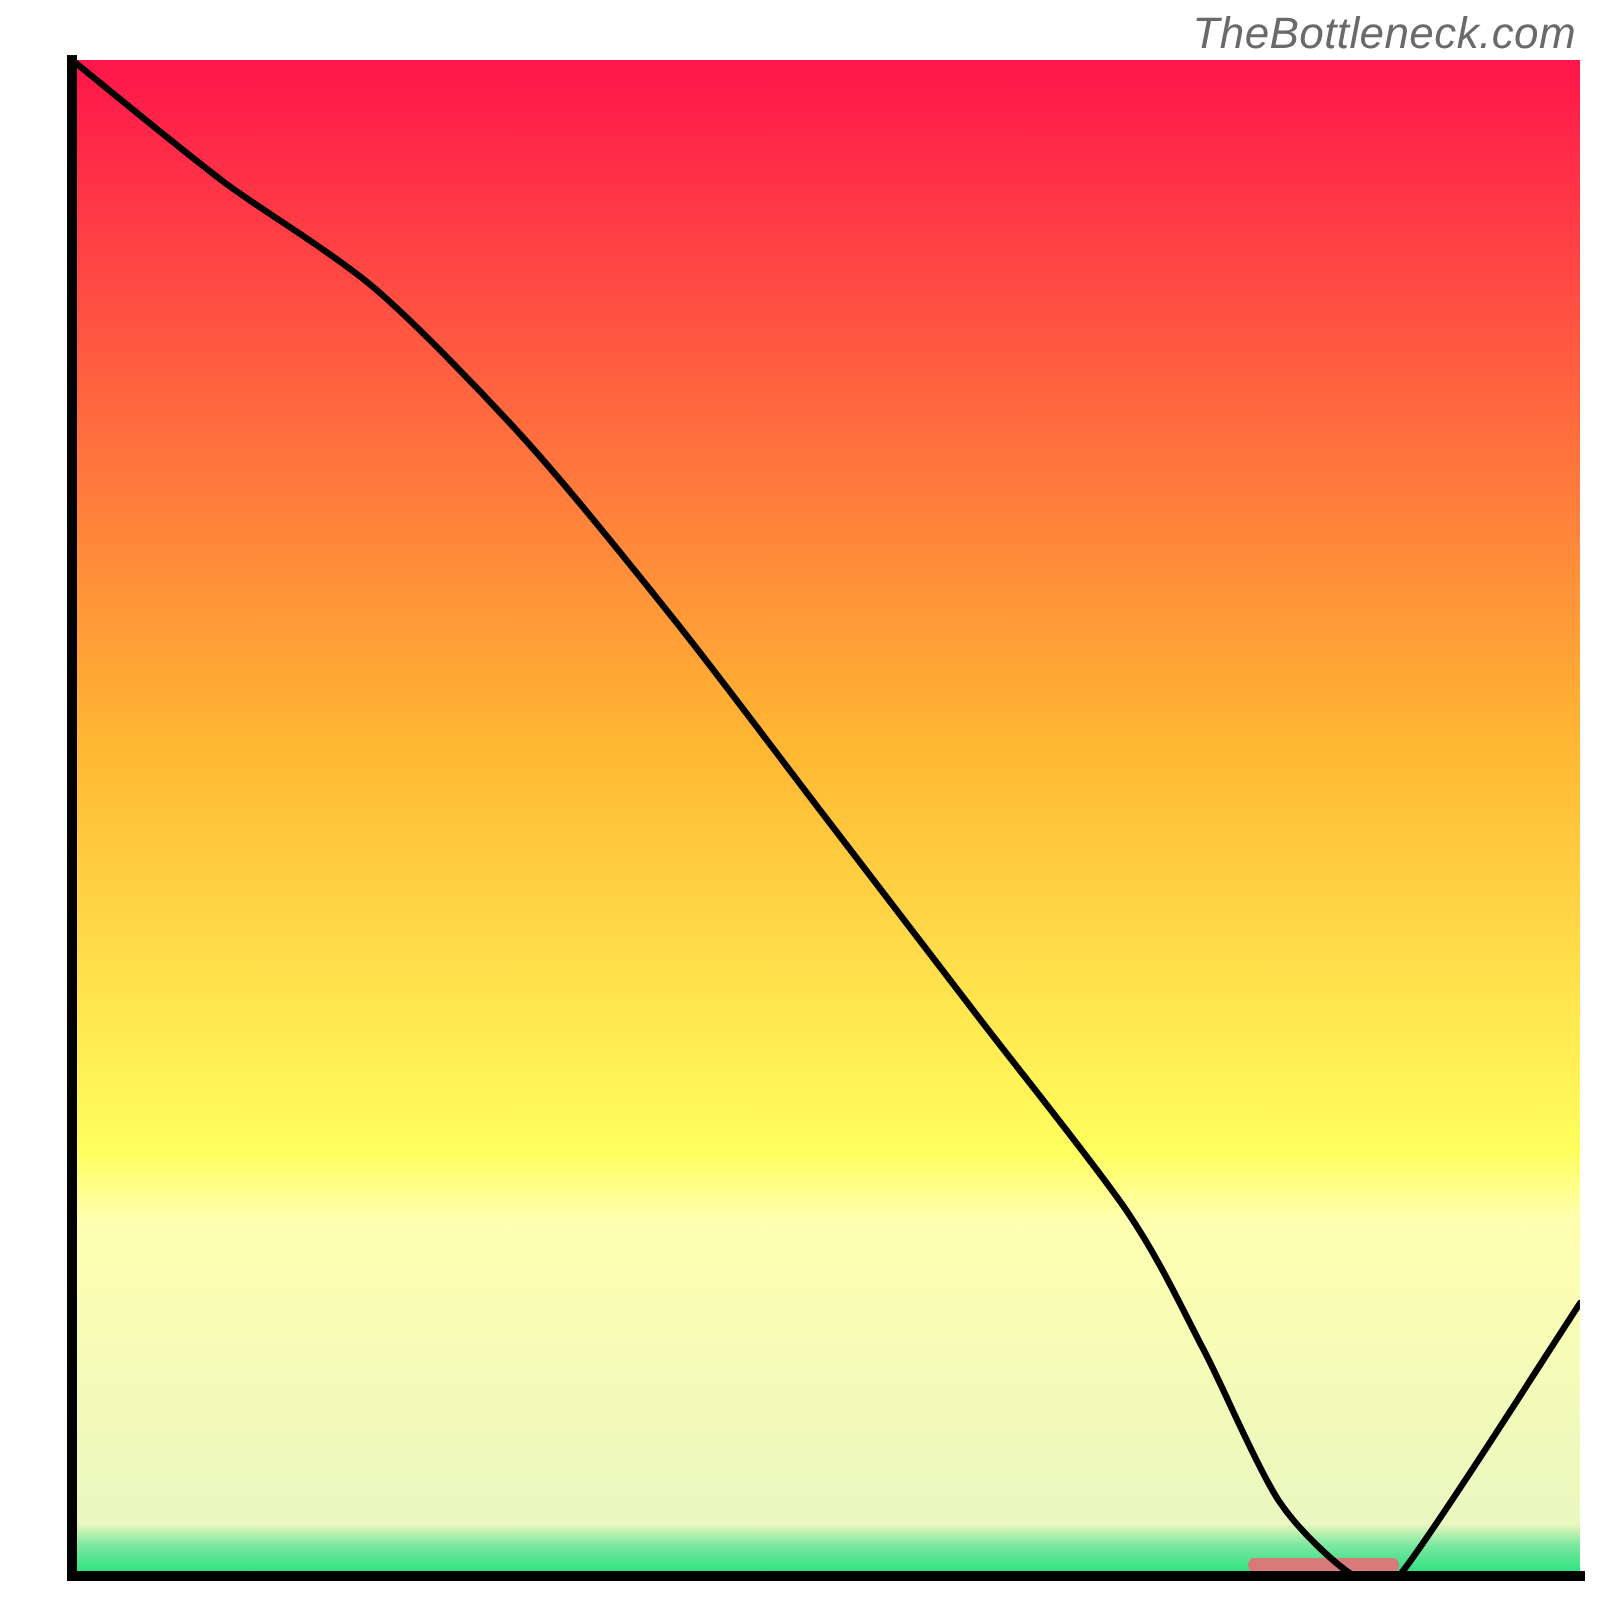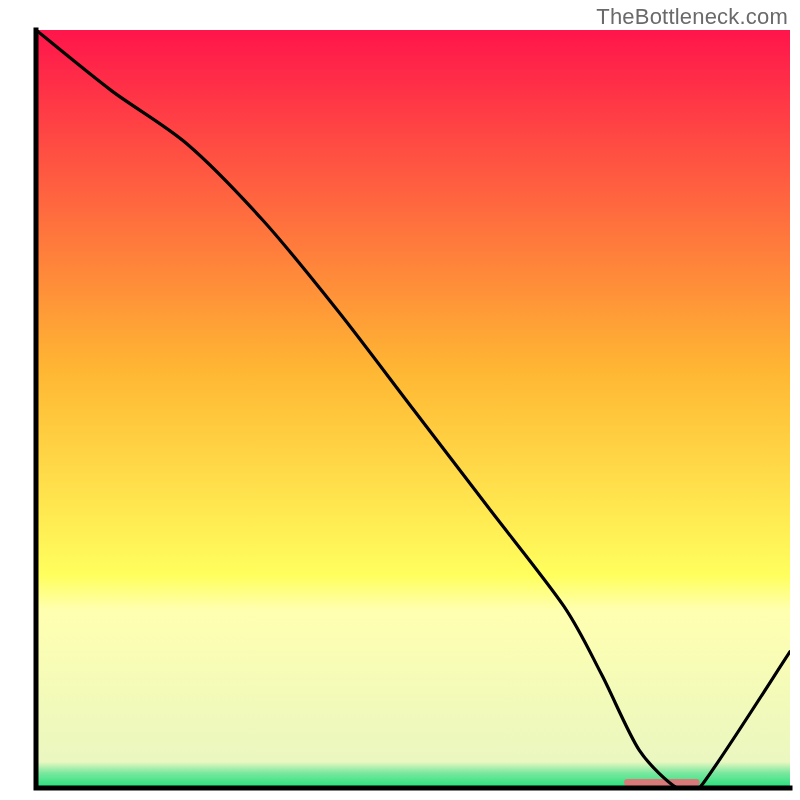--- a/index.html
+++ b/index.html
@@ -8,20 +8,21 @@
     width: 800px;
     height: 800px;
     background: #ffffff;
     overflow: hidden;
     font-family: Arial, Helvetica, sans-serif;
   }
   .stage {
     position: relative;
     width: 800px;
     height: 800px;
+    font-style: italic;
   }
   .watermark {
     position: absolute;
     top: 4px;
     right: 12px;
     font-size: 22px;
     font-weight: 500;
     color: #6a6a6a;
     letter-spacing: 0.2px;
     user-select: none;

